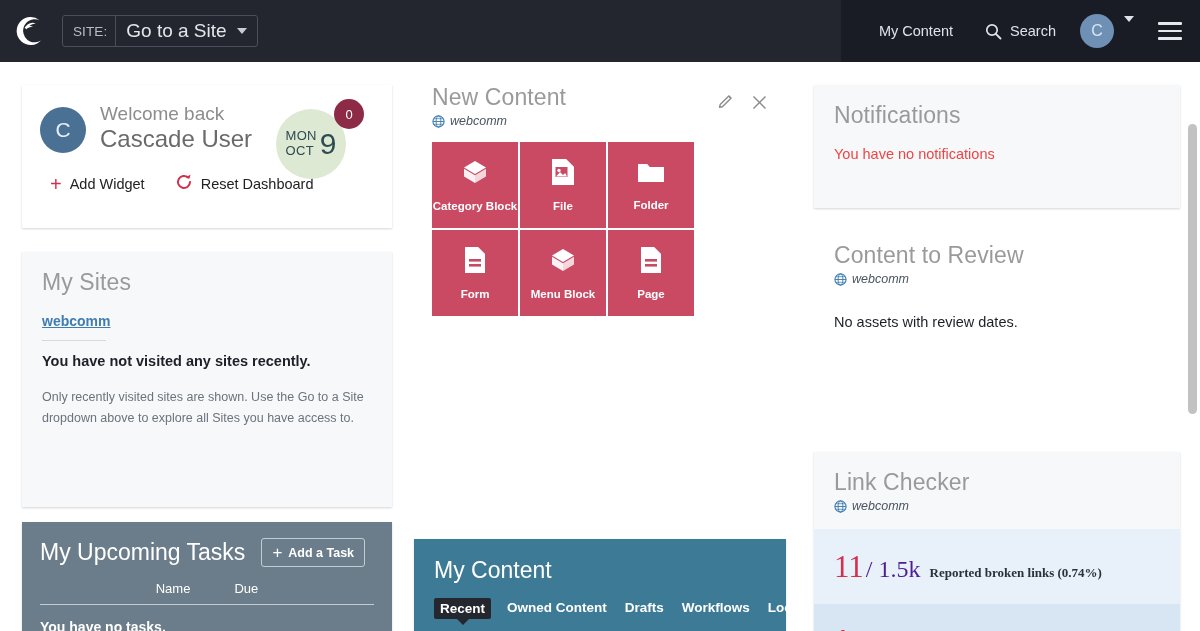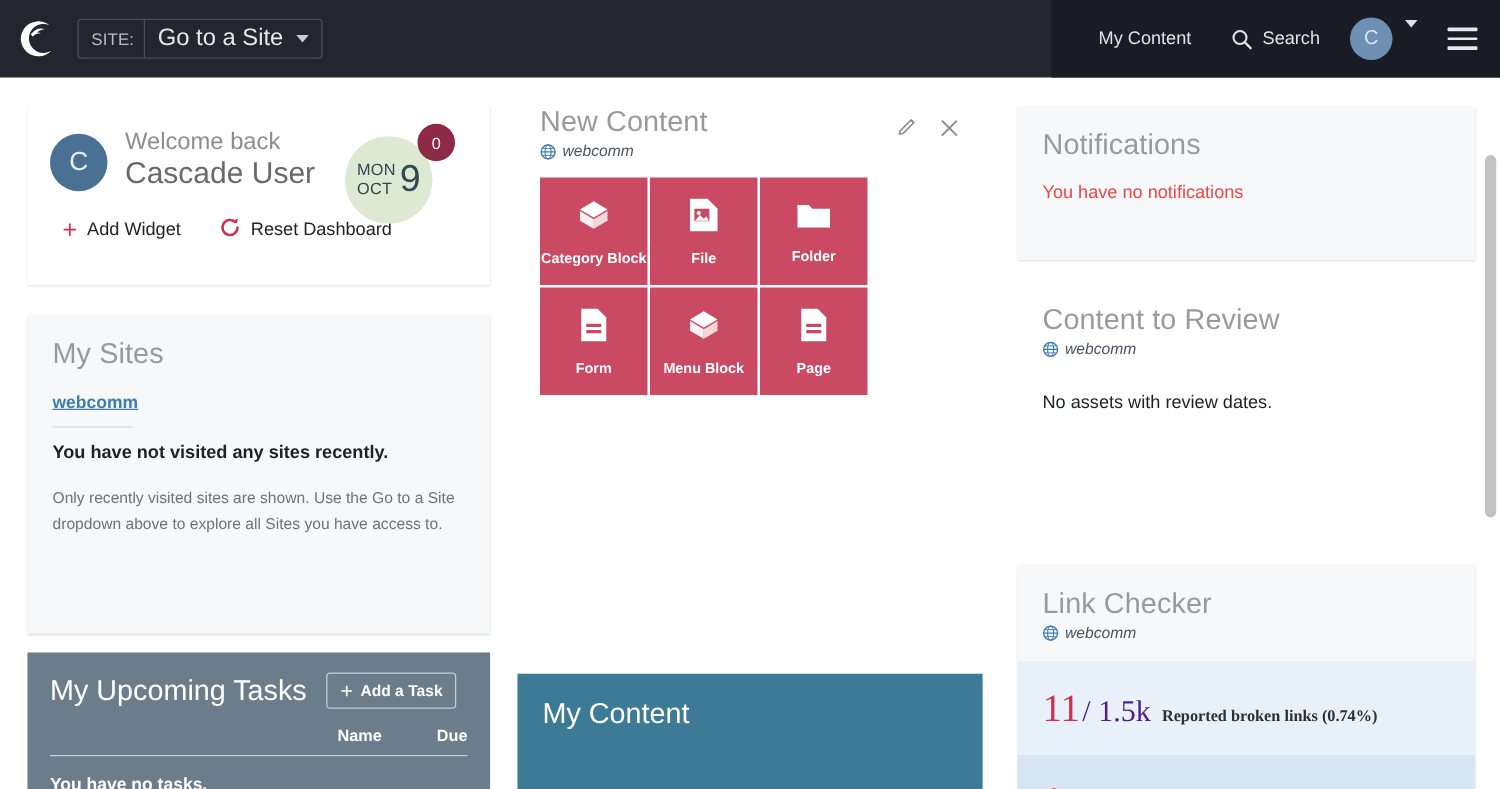--- a/index.html
+++ b/index.html
@@ -151,21 +151,21 @@
   #tasks { left: 22px; top: 460px; width: 370px; height: 155px; background:#6b7d8a; }
   .tasks-head { display:flex; align-items:center; padding: 16px 18px 0 18px; gap: 16px; }
   .tasks-title { font-size: 23px; color:#ffffff; font-weight: 400; }
   .add-task-btn {
     border: 1px solid #c3ccd3; background: transparent; color:#fff;
     border-radius: 3px; padding: 5px 10px; font-size: 12.5px; font-weight: 700;
     display:flex; align-items:center; gap:6px; cursor:pointer; font-family: inherit;
   }
   .add-task-btn .p { font-size: 17px; font-weight: 400; line-height: 1; }
   .tasks-table { padding: 14px 18px 0 18px; }
-  .tt-head { display:flex; justify-content:flex-end; font-size:13px; color:#ffffff; font-weight:700;gap:44px; }
+  .tt-head { display:flex; justify-content:center; font-size:13px; color:#ffffff; font-weight:400;gap:44px; }
   .tt-rule { height:1px; background:#c3ccd3; margin-top: 8px; }
   .tt-empty { margin-top: 14px; font-size:14px; color:#ffffff; font-weight:600; }
 
   
   #newcontent { left: 414px; top: 23px; width: 372px; height: 418px; background: transparent; box-shadow:none; }
   .nc-head { display:flex; align-items:flex-start; padding: 0 18px 0 18px; }
   .nc-titles { flex: 1 1 auto; }
   .nc-icons { display:flex; align-items:center; gap: 16px; padding-top: 8px; }
   .ic-btn { cursor:pointer; display:block; color:#8b8b8b; }
   .tiles { display:grid; grid-template-columns: repeat(3, 86px); gap: 2px; padding: 14px 0 0 18px; }
@@ -447,20 +447,27 @@
         </span>
         <span class="tile-label">Page</span>
       </div>
 
     </div>
   </div>
 
   <div class="card" id="mycontent">
     <div class="mc-pad">
       <div class="mc-title">My Content</div>
+      <div class="mc-tabs">
+        <div class="mc-tab active">Recent</div>
+        <div class="mc-tab">Owned Content</div>
+        <div class="mc-tab">Drafts</div>
+        <div class="mc-tab">Workflows</div>
+        <div class="mc-tab">Locks</div>
+      </div>
 
     </div>
   </div>
 
   <div class="card" id="notif">
     <div class="np">
       <div class="card-title">Notifications</div>
       <div class="n-msg">You have no notifications</div>
     </div>
   </div>

